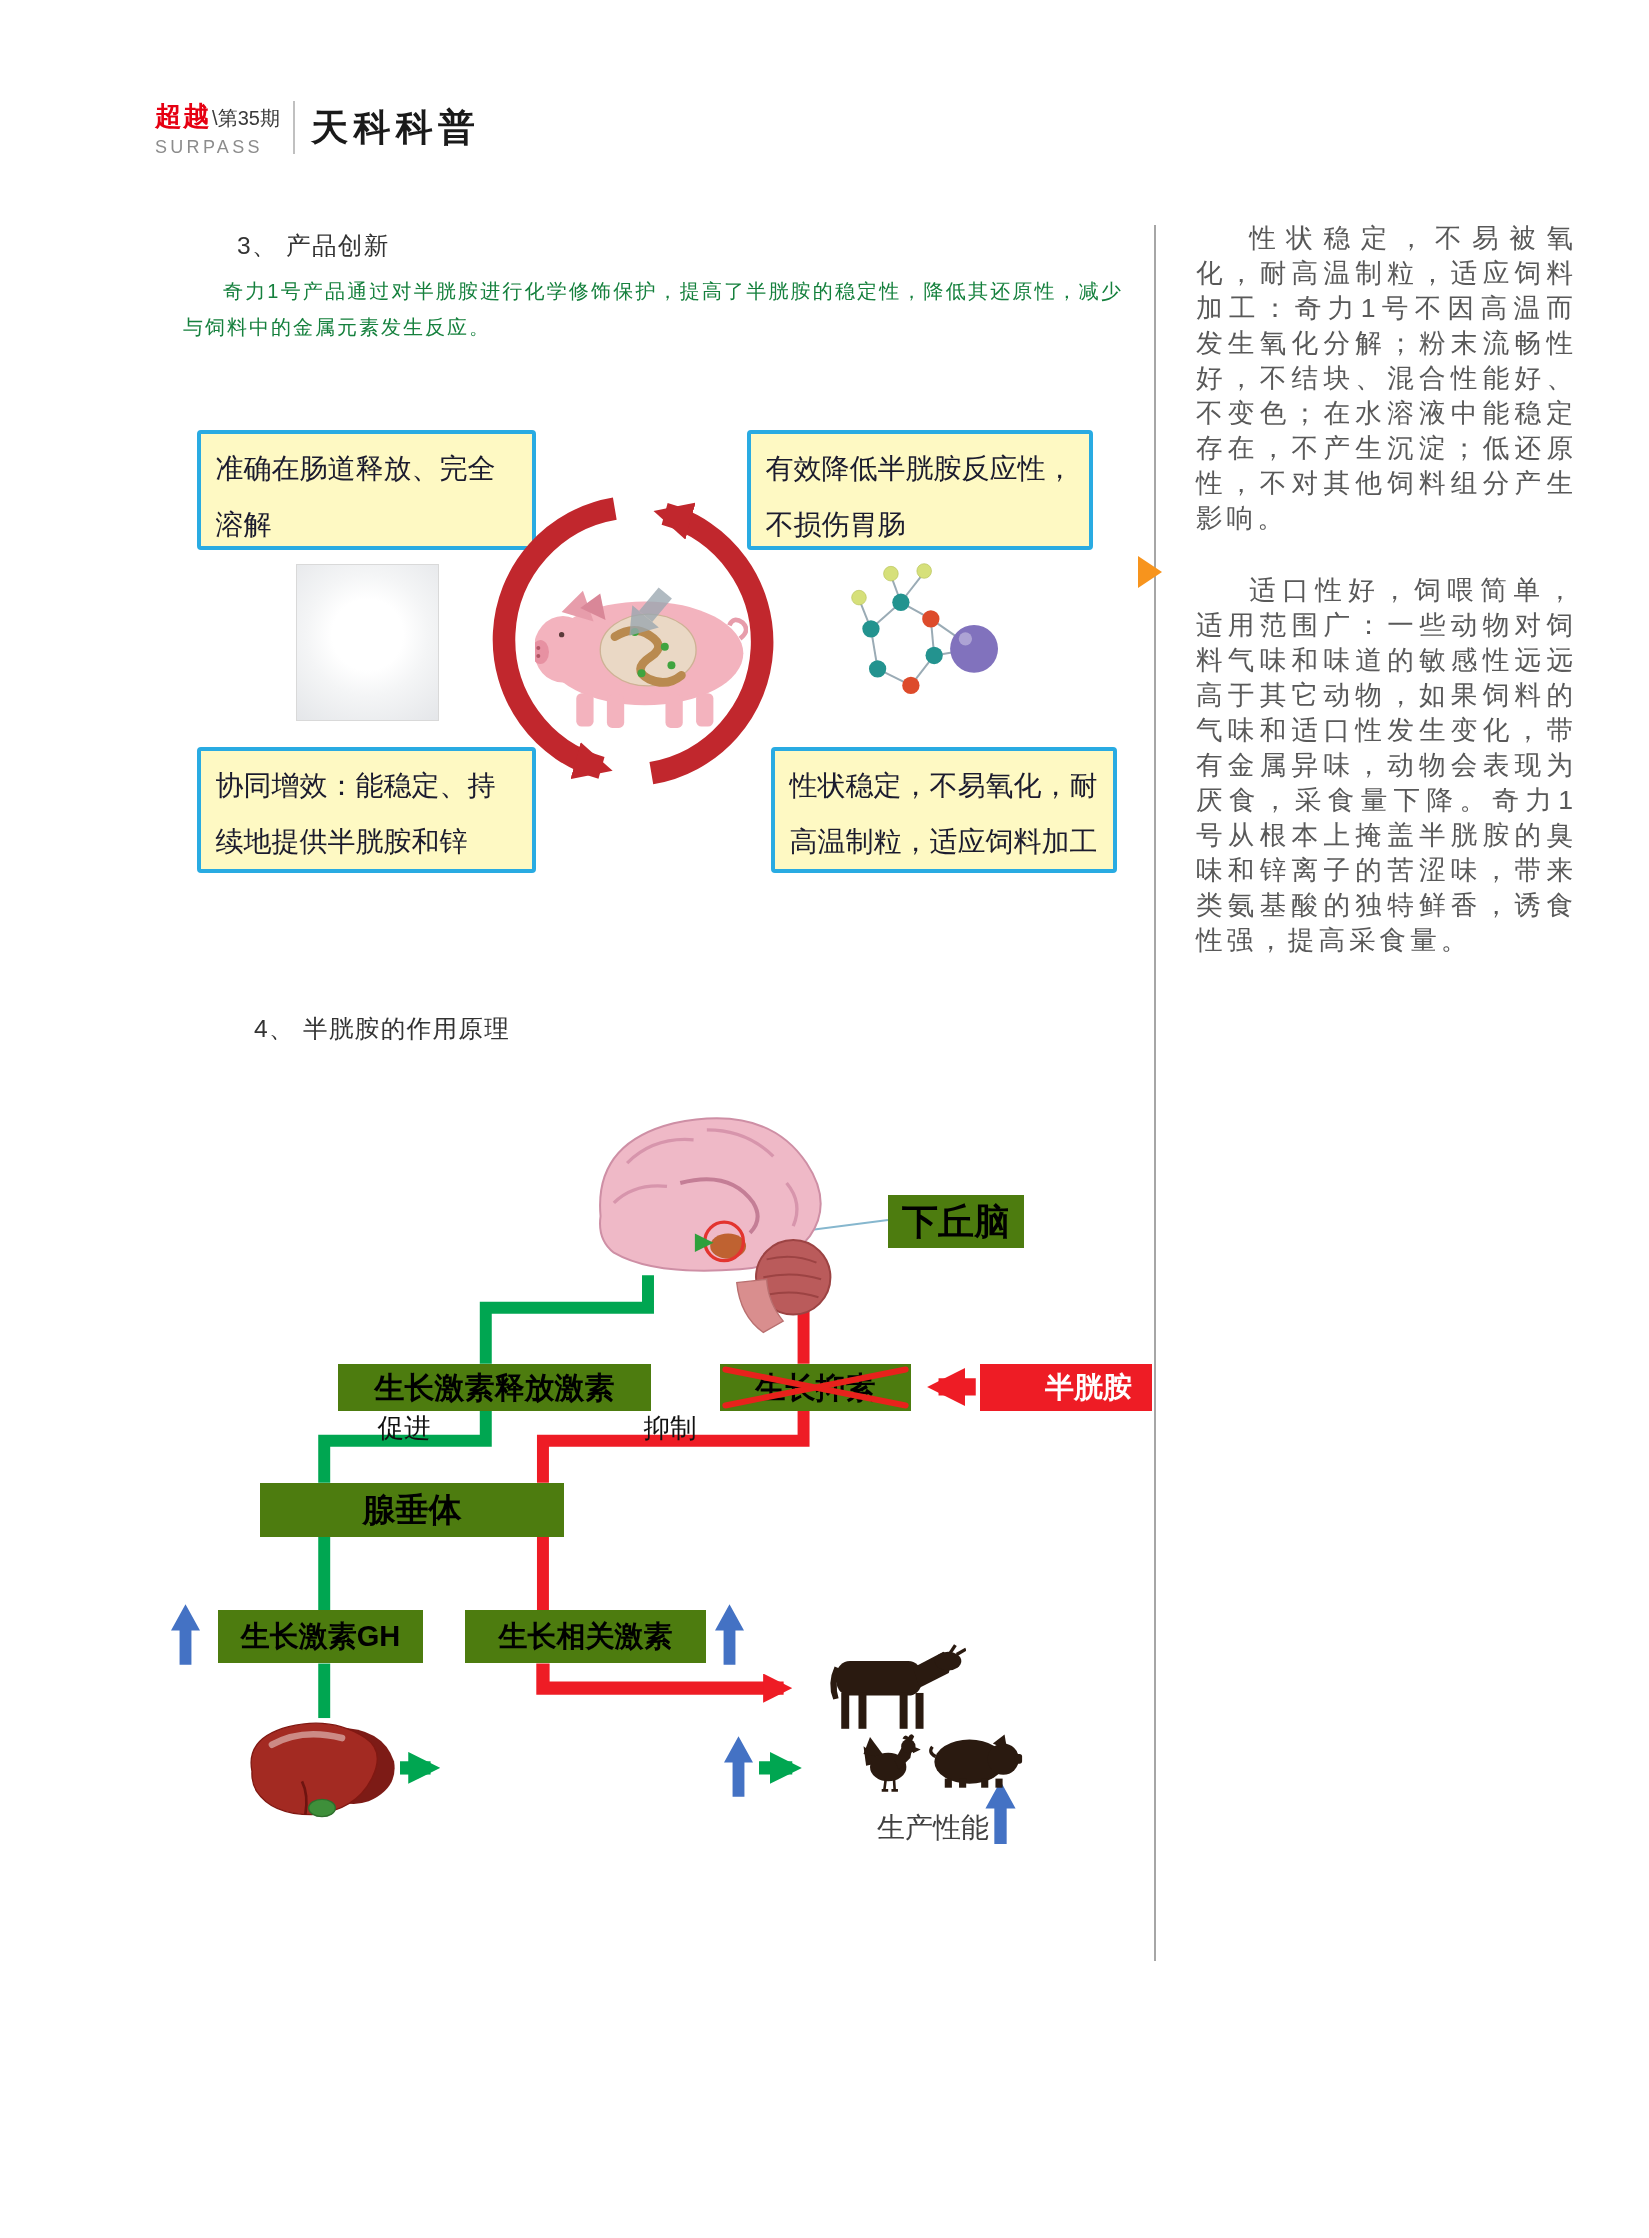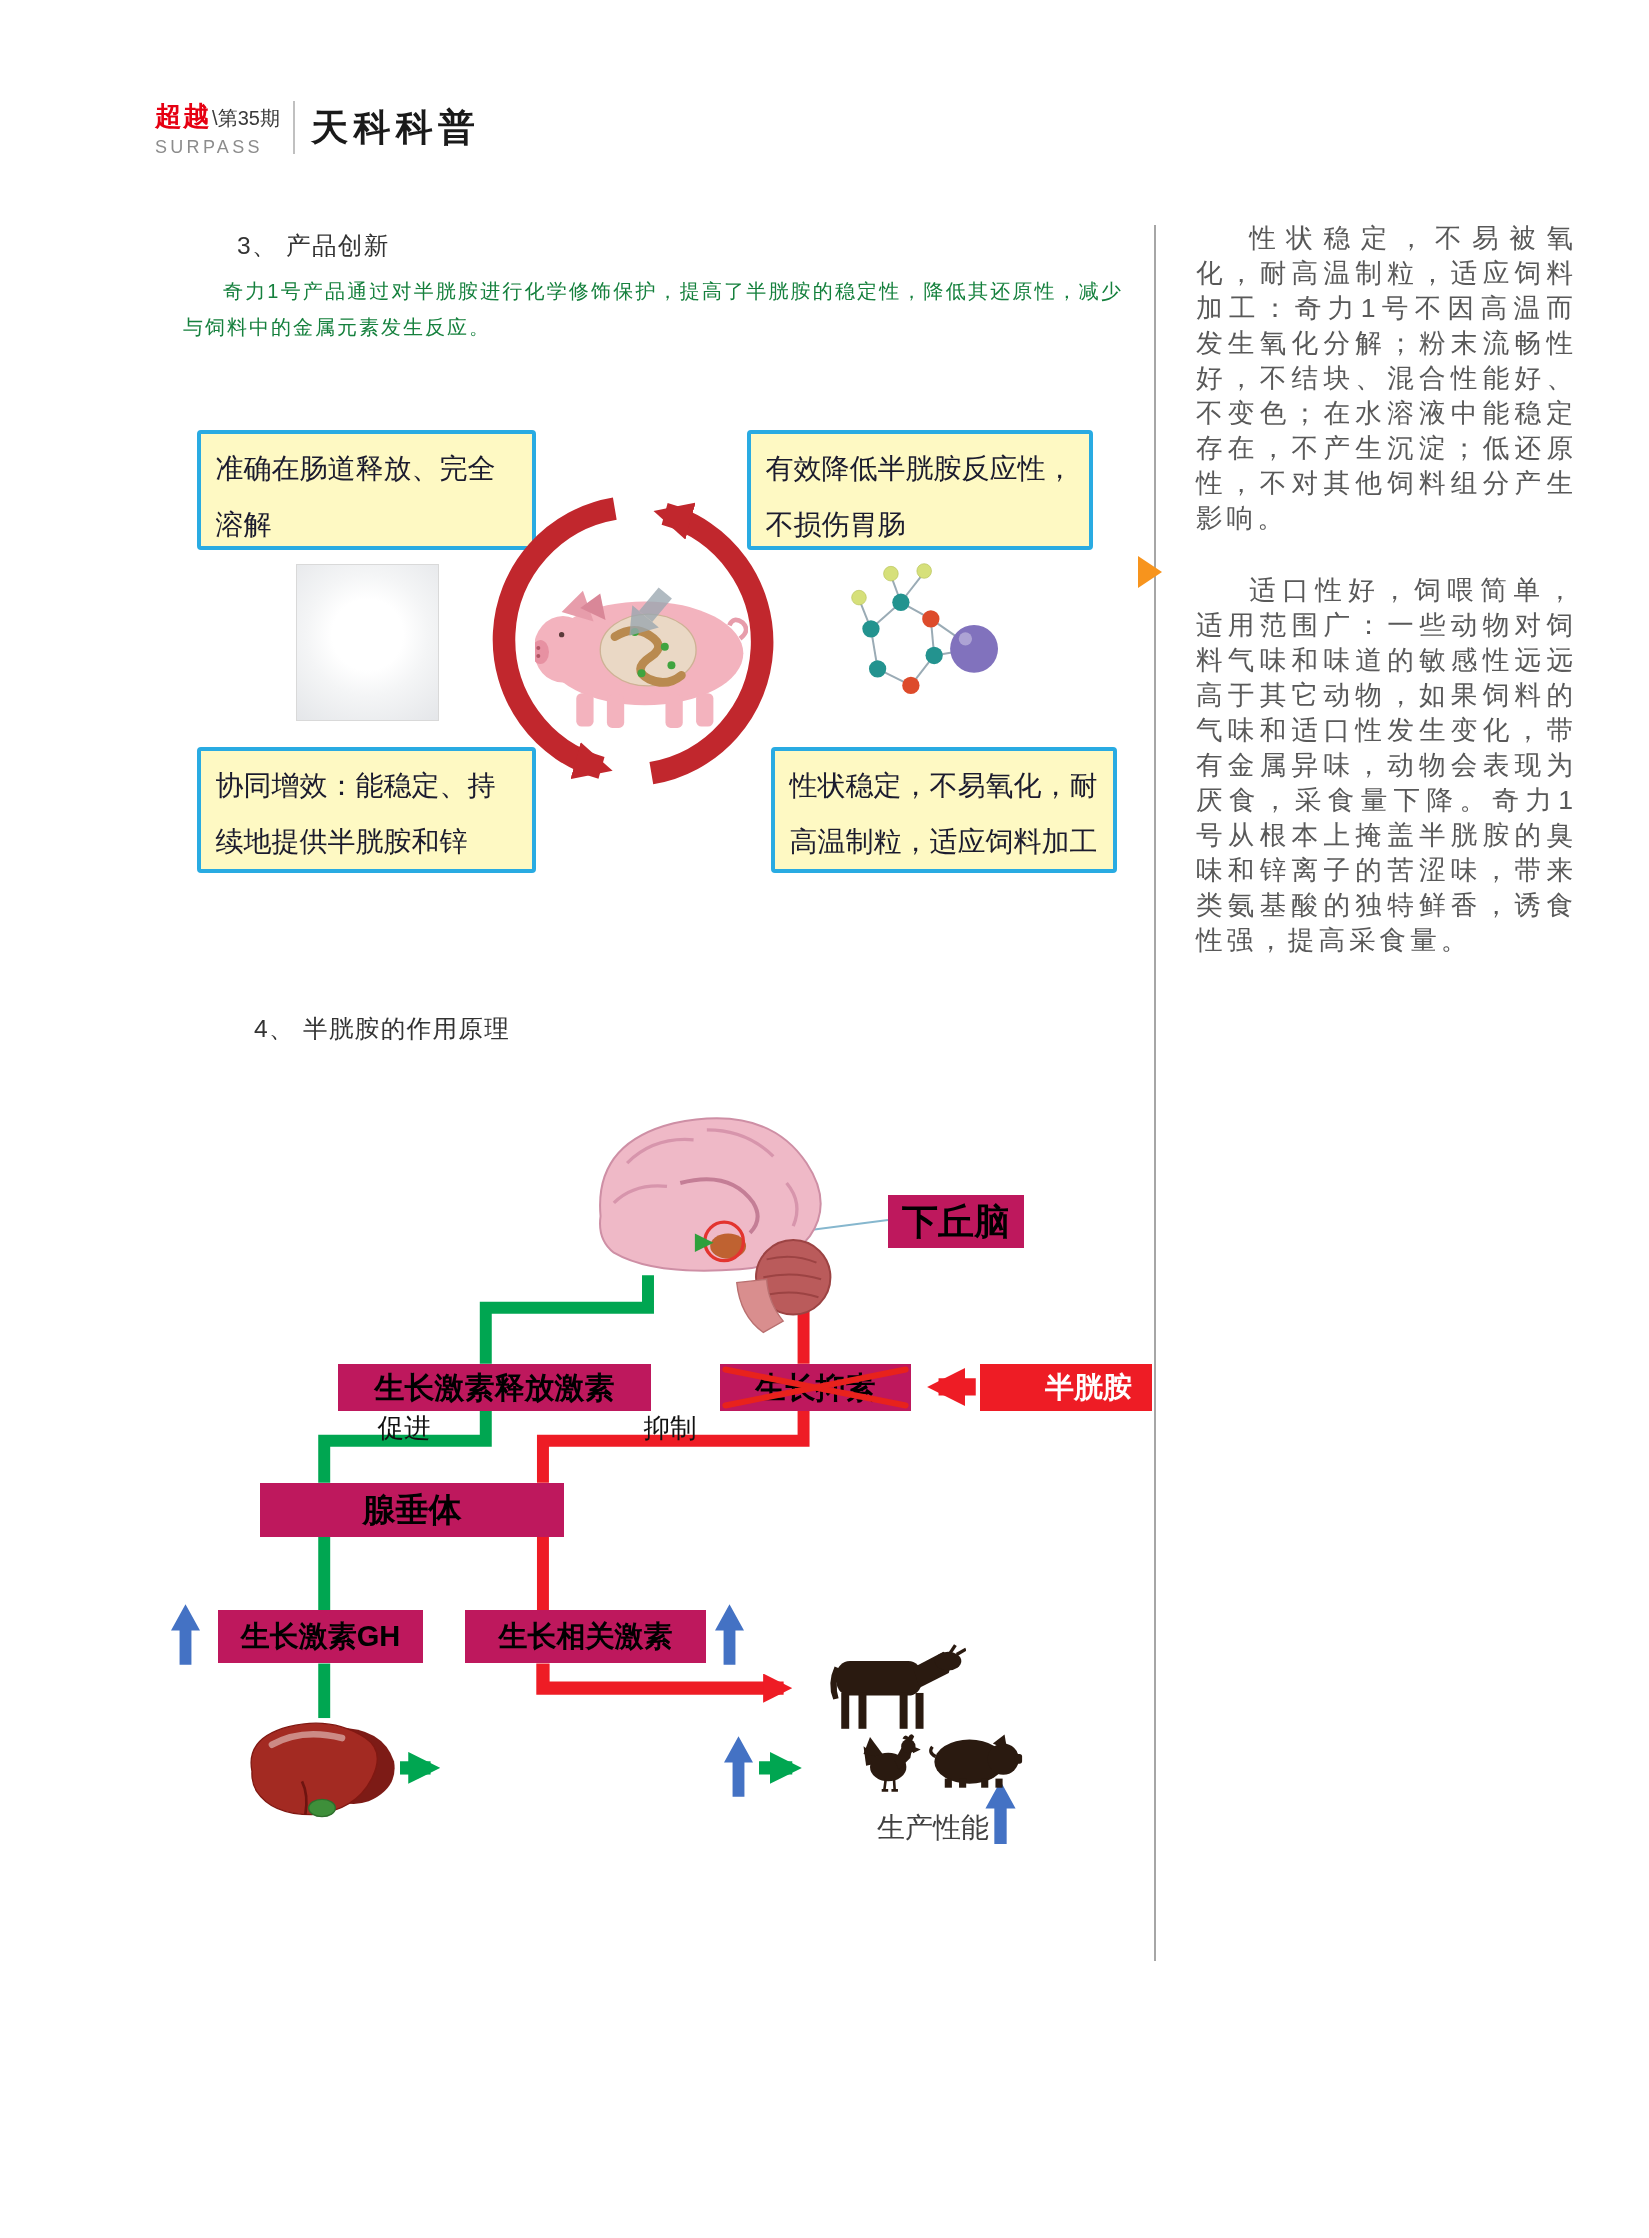--- a/index.html
+++ b/index.html
@@ -42,21 +42,21 @@
   .sidebar-rule{position:absolute;left:1154px;top:225px;width:2px;height:1736px;background:#a6a6a6;}
   .sidebar-marker{position:absolute;left:1138px;top:556px;width:0;height:0;
                   border-left:24px solid #F7941D;border-top:16px solid transparent;border-bottom:16px solid transparent;}
   .sidebar{position:absolute;left:1196px;top:221px;width:381px;}
   .sidebar p{margin:0 0 37px 0;font-size:26.6px;line-height:35px;letter-spacing:4px;color:#595959;
              text-align:justify;text-align-last:left;text-indent:2em;}
 
   
   .flow-diagram{position:absolute;left:162px;top:1103px;width:968px;height:778px;}
   .flow-svg{position:absolute;left:0;top:0;}
-  .ybox{position:absolute;background:#be185d;color:#000;font-weight:bold;text-align:center;
+  .ybox{position:absolute;background:#4d7c0f;color:#000;font-weight:bold;text-align:center;
         box-sizing:border-box;}
   .ybox.hypo{left:726px;top:92px;width:136px;height:53px;font-size:36px;line-height:53px;}
   .ybox.ghrh{left:176px;top:261px;width:313px;height:47px;font-size:30px;line-height:47px;}
   .ybox.soma{left:558px;top:261px;width:191px;height:47px;font-size:30px;line-height:47px;}
   .rbox{position:absolute;left:818px;top:261px;width:127px;height:47px;background:#EE1C25;
         color:#fff;font-weight:bold;font-size:29px;line-height:47px;text-align:center;padding-left:45px;}
   .ybox.pit{left:98px;top:380px;width:304px;height:54px;font-size:33px;line-height:54px;}
   .ybox.gh{left:56px;top:507px;width:205px;height:53px;font-size:29px;line-height:53px;}
   .ybox.rel{left:303px;top:507px;width:241px;height:53px;font-size:29px;line-height:53px;}
   .ybox.igf{left:296px;top:619px;width:262px;height:96px;font-size:30px;line-height:43px;

